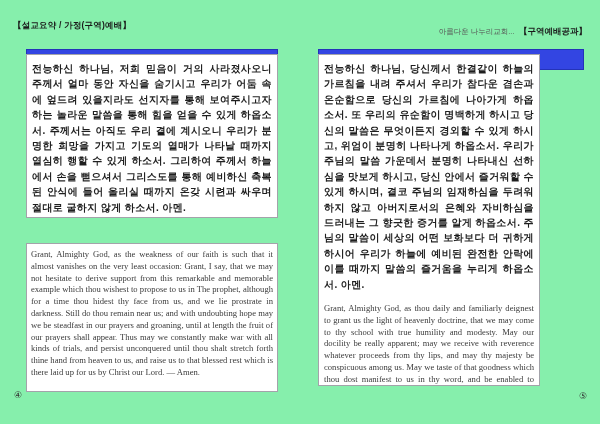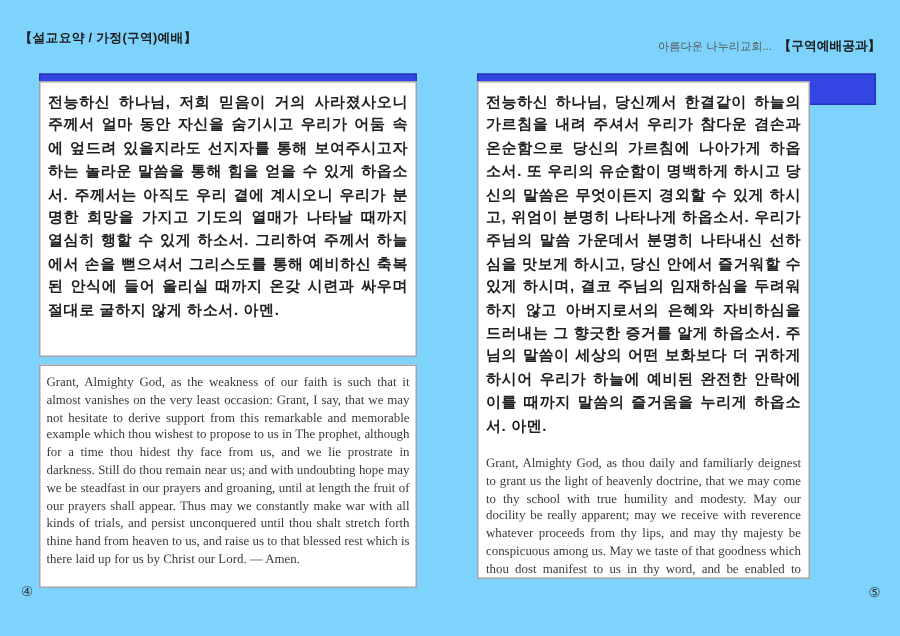--- a/index.html
+++ b/index.html
@@ -3,21 +3,21 @@
 <meta charset="utf-8">
 <style>
   * { margin: 0; padding: 0; box-sizing: border-box; }
   html, body { width: 600px; height: 424px; }
   body {
     background: #ffffff;
     font-family: "Liberation Sans", sans-serif;
     position: relative;
     overflow: hidden;
   }
-  .sheet { position: absolute; inset: 0; background: #7dd3fc; }
+  .sheet { position: absolute; inset: 0; background: #86efac; }
 
   
   .hdr-left {
     position: absolute; left: 13px; top: 20px;
     font-size: 8.5px; font-weight: bold; color: #1a1a1a;
     letter-spacing: 0.2px; white-space: nowrap;
   }
   .hdr-right {
     position: absolute; left: 300px; top: 20px; width: 287px;
     text-align: right; white-space: nowrap;
@@ -40,21 +40,21 @@
   .titlebar.lft { left: 26px; top: 33px; width: 252px; }
   .titlebar.rgt { left: 318px; top: 33px; width: 266px; }
 
   
   .box {
     position: absolute;
     border: 1px solid #a3a3aa;
     background: #ffffff;
     overflow: hidden;
   }
-  .box.kr-left  { left: 26px; top: 54px;  width: 252px; height: 184px; padding: 6px 5px; }
+  .box.kr-left  { left: 26px; top: 54px;  width: 252px; height: 164px; padding: 6px 5px; }
   .box.en-left  { left: 26px; top: 243px; width: 252px; height: 149px; padding: 5px 4px; }
   .box.combined { left: 318px; top: 54px; width: 222px; height: 332px; padding: 6px 5px; }
 
   p.kr {
     font-family: "Liberation Sans", sans-serif;
     font-size: 10px; font-weight: bold;
     line-height: 15.4px;
     letter-spacing: 0.4px;
     color: #1f1f1f;
     text-align: justify;

